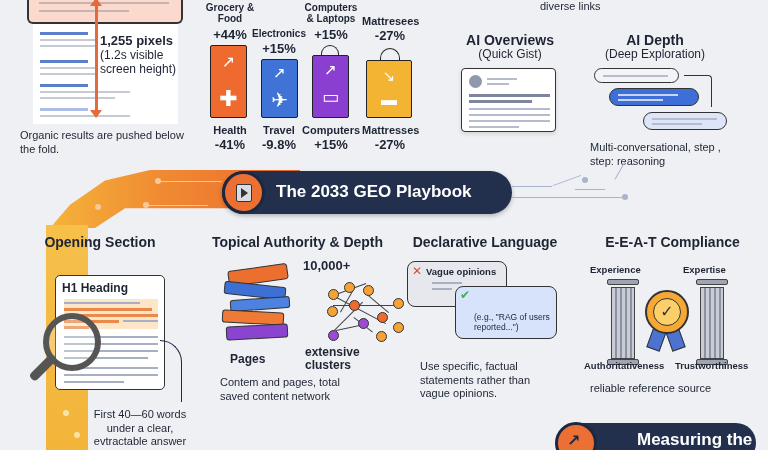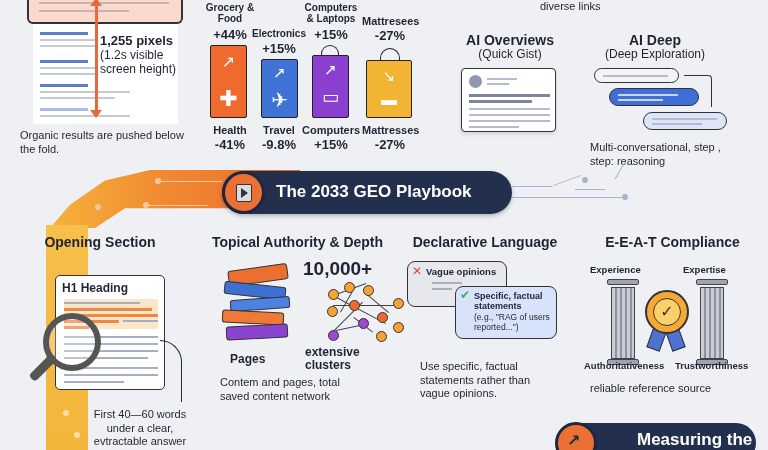--- a/index.html
+++ b/index.html
@@ -232,21 +232,21 @@
     <div class="ln" style="left:7px;top:25px;width:81px;height:3px;background:#7d869c"></div>
     <div class="ln" style="left:7px;top:31px;width:63px;height:3px;background:#7d869c"></div>
     <div class="ln" style="left:7px;top:39px;width:81px"></div>
     <div class="ln" style="left:7px;top:45px;width:81px"></div>
     <div class="ln" style="left:7px;top:51px;width:81px"></div>
     <div class="ln" style="left:7px;top:57px;width:50px"></div>
   </div>
 </div>
 
 <div>
-  <div class="h-title" style="left:595px;top:32px;width:120px">AI Deep</div>
+  <div class="h-title" style="left:595px;top:32px;width:120px">AI Depth</div>
   <div class="h-sub" style="left:585px;top:47px;width:140px">(Deep Exploration)</div>
   <div class="bubble" style="left:594px;top:68px;width:85px;height:15px;background:#f3f4f7">
     <div class="ln" style="left:8px;top:6px;width:65px"></div>
   </div>
   <div class="bubble" style="left:609px;top:88px;width:90px;height:18px;background:#3e6fd8">
     <div class="ln" style="left:8px;top:5px;width:60px;background:#c8d6f5"></div>
     <div class="ln" style="left:8px;top:10px;width:45px;background:#c8d6f5"></div>
   </div>
   <div class="bubble" style="left:643px;top:112px;width:84px;height:18px;background:#dde6f8">
     <div class="ln" style="left:8px;top:5px;width:65px"></div>
@@ -310,21 +310,21 @@
 
 <div>
   <div class="sec-title" style="left:200px;top:234px;width:195px">Topical Authority &amp; Depth</div>
   <div>
     <div class="book-stack" style="left:228px;top:267px;width:60px;height:16px;background:#ec6f30;transform:rotate(-8deg)"></div>
     <div class="book-stack" style="left:224px;top:284px;width:62px;height:13px;background:#3e6fd2;transform:rotate(6deg)"></div>
     <div class="book-stack" style="left:230px;top:298px;width:60px;height:12px;background:#4e82e0;transform:rotate(-4deg)"></div>
     <div class="book-stack" style="left:222px;top:311px;width:62px;height:13px;background:#ef7a36;transform:rotate(3deg)"></div>
     <div class="book-stack" style="left:226px;top:325px;width:62px;height:14px;background:#8a44cf;transform:rotate(-3deg)"></div>
   </div>
-  <div class="abs b" style="left:303px;top:258px;font-size:19px">10,000+</div>
+  <div class="abs b" style="left:303px;top:258px;font-size:13px">10,000+</div>
   <div>
     <div class="net-line" style="left:333px;top:295px;width:60px;transform:rotate(28deg)"></div>
     <div class="net-line" style="left:333px;top:295px;width:35px;transform:rotate(-20deg)"></div>
     <div class="net-line" style="left:333px;top:305px;width:70px;transform:rotate(0deg)"></div>
     <div class="net-line" style="left:340px;top:312px;width:25px;transform:rotate(-60deg)"></div>
     <div class="net-line" style="left:334px;top:330px;width:40px;transform:rotate(-45deg)"></div>
     <div class="net-line" style="left:336px;top:330px;width:30px;transform:rotate(-12deg)"></div>
     <div class="net-line" style="left:354px;top:317px;width:24px;transform:rotate(38deg)"></div>
     <div class="net-line" style="left:366px;top:293px;width:30px;transform:rotate(40deg)"></div>
     <div class="net-node" style="left:328px;top:289px;background:#f6a234"></div>
@@ -347,21 +347,20 @@
 <div>
   <div class="sec-title" style="left:400px;top:234px;width:170px">Declarative Language</div>
   <div class="speech" style="left:407px;top:261px;width:100px;height:46px;background:#e6e8ee">
     <span style="position:absolute;left:4px;top:2px;color:#e0492e;font-weight:bold;font-size:12px">✕</span>
     <span style="position:absolute;left:18px;top:4px;font-size:9.5px;font-weight:bold">Vague opinions</span>
     <div style="position:absolute;left:24px;top:20px;width:30px;height:2px;background:#a9b0c0"></div>
     <div style="position:absolute;left:24px;top:26px;width:20px;height:2px;background:#a9b0c0"></div>
   </div>
   <div class="speech" style="left:455px;top:286px;width:102px;height:53px;background:#d6e3fa">
     <span style="position:absolute;left:4px;top:1px;color:#3fae5a;font-weight:bold;font-size:12px">✔</span>
-    <div style="position:absolute;left:18px;top:4px;width:80px;font-size:9px;font-weight:bold;line-height:10px">Specific, factual statements</div>
     <div style="position:absolute;left:18px;top:25px;width:82px;font-size:8.5px;line-height:10px">(e.g., "RAG of users reported...")</div>
   </div>
   <div class="abs c" style="left:420px;top:360px;width:120px;font-size:11px;line-height:13.5px">Use specific, factual statements rather than vague opinions.</div>
 </div>
 
 <div>
   <div class="sec-title" style="left:580px;top:234px;width:185px">E-E-A-T Compliance</div>
   <div class="abs b c" style="left:590px;top:264px;width:66px;font-size:9.5px">Experience</div>
   <div class="abs b c" style="left:683px;top:264px;width:60px;font-size:9.5px">Expertise</div>
   <div class="pillar" style="left:607px;top:279px">

